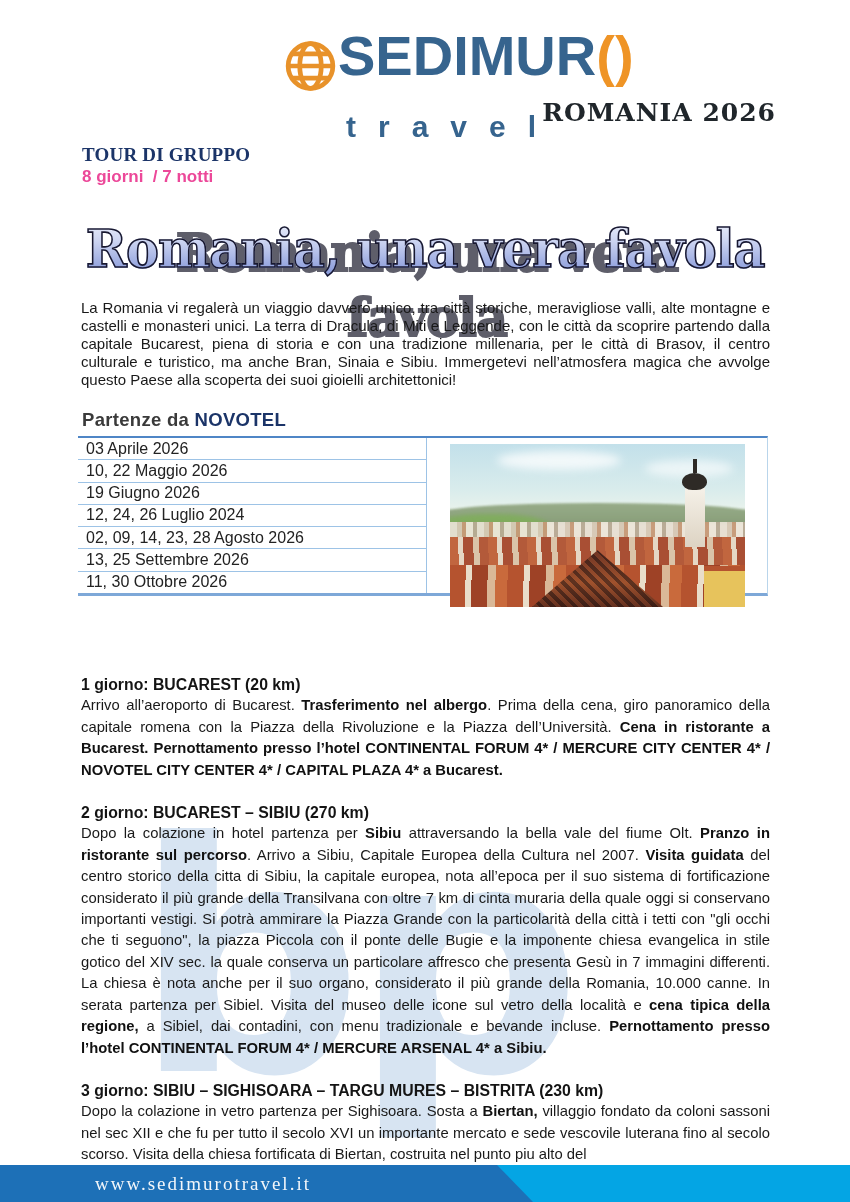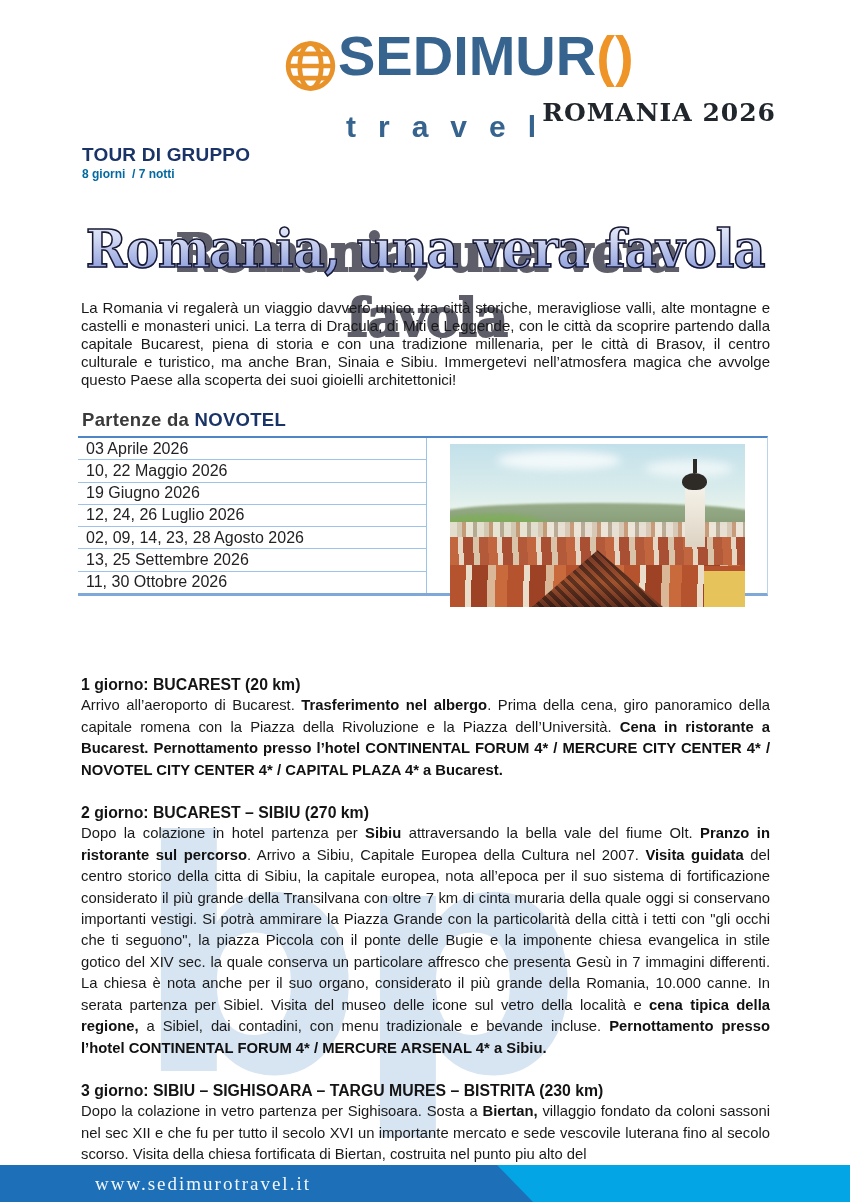--- a/index.html
+++ b/index.html
@@ -12,23 +12,23 @@
          letter-spacing:0;color:#36648e;line-height:1;}
   .brand .paren{color:#ef9426;}
   .brand-sub{position:absolute;left:346px;top:72px;font-weight:bold;font-size:30px;
              letter-spacing:22px;color:#36648e;line-height:1;margin-top:40px;}
 
   
   .doc-title{position:absolute;right:74px;top:98px;font-family:"DejaVu Serif",serif;
              font-weight:bold;font-size:25px;color:#20262b;letter-spacing:1px;}
 
   .tour-type{position:absolute;left:82px;top:144px;font-weight:bold;font-size:19px;
-             color:#1b3468;letter-spacing:.2px;}
-  .duration{position:absolute;left:82px;top:167px;font-weight:bold;font-size:12px;
-            color:#0369a1;white-space:pre-wrap;text-align:center;}
+             color:#1b3468;letter-spacing:.2px;font-family:Liberation Serif, serif;}
+  .duration{position:absolute;left:82px;top:167px;font-weight:bold;font-size:17px;
+            color:#ec4899;white-space:pre-wrap;text-align:center;}
 
   
   .wordart-wrap{position:absolute;left:0;top:216px;width:850px;text-align:center;z-index:1;}
   .wordart{display:inline-block;position:relative;font-family:"DejaVu Serif",serif;
            font-weight:bold;font-size:52px;letter-spacing:-1px;line-height:1.25;
            transform:scaleX(.95);transform-origin:center;}
   .wa-shadow{position:absolute;left:4px;top:4px;color:#5e5e6a;-webkit-text-stroke:2px #5e5e6a;}
   .wa-face{position:relative;background:linear-gradient(180deg,#f0f3fc 0%,#ccd4f1 38%,#93a3de 82%,#8295d6 100%);
            -webkit-background-clip:text;background-clip:text;color:transparent;
            -webkit-text-stroke:1.6px #181830;}
@@ -135,21 +135,21 @@
 
   <div class="intro">La Romania vi regalerà un viaggio davvero unico, tra città storiche, meravigliose valli, alte montagne e castelli e monasteri unici. La terra di Dracula, di Miti e Leggende, con le città da scoprire partendo dalla capitale Bucarest, piena di storia e con una tradizione millenaria, per le città di Brasov, il centro culturale e turistico, ma anche Bran, Sinaia e Sibiu. Immergetevi nell’atmosfera magica che avvolge questo Paese alla scoperta dei suoi gioielli architettonici!</div>
 
   <div class="dep-heading"><span class="pfx">Partenze da </span><span class="city">NOVOTEL</span></div>
 
   <div class="dep-table">
     <div class="dates-col">
       <div class="date-row">03 Aprile 2026</div>
       <div class="date-row">10, 22 Maggio 2026</div>
       <div class="date-row">19 Giugno 2026</div>
-      <div class="date-row">12, 24, 26 Luglio 2026</div>
+      <div class="date-row">12, 24, 26 Luglio 2024</div>
       <div class="date-row">02, 09, 14, 23, 28 Agosto 2026</div>
       <div class="date-row">13, 25 Settembre 2026</div>
       <div class="date-row">11, 30 Ottobre 2026</div>
     </div>
 
     <div class="photo">
       <div class="ph-cloud1"></div>
       <div class="ph-cloud2"></div>
       <div class="ph-hills"></div>
       <div class="ph-field"></div>

